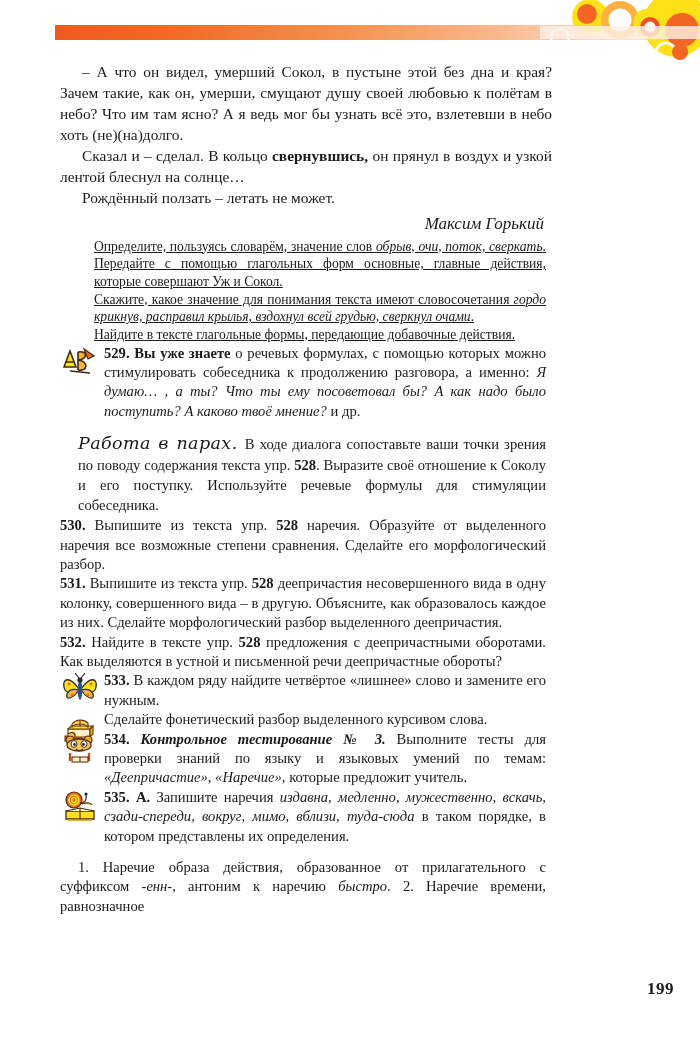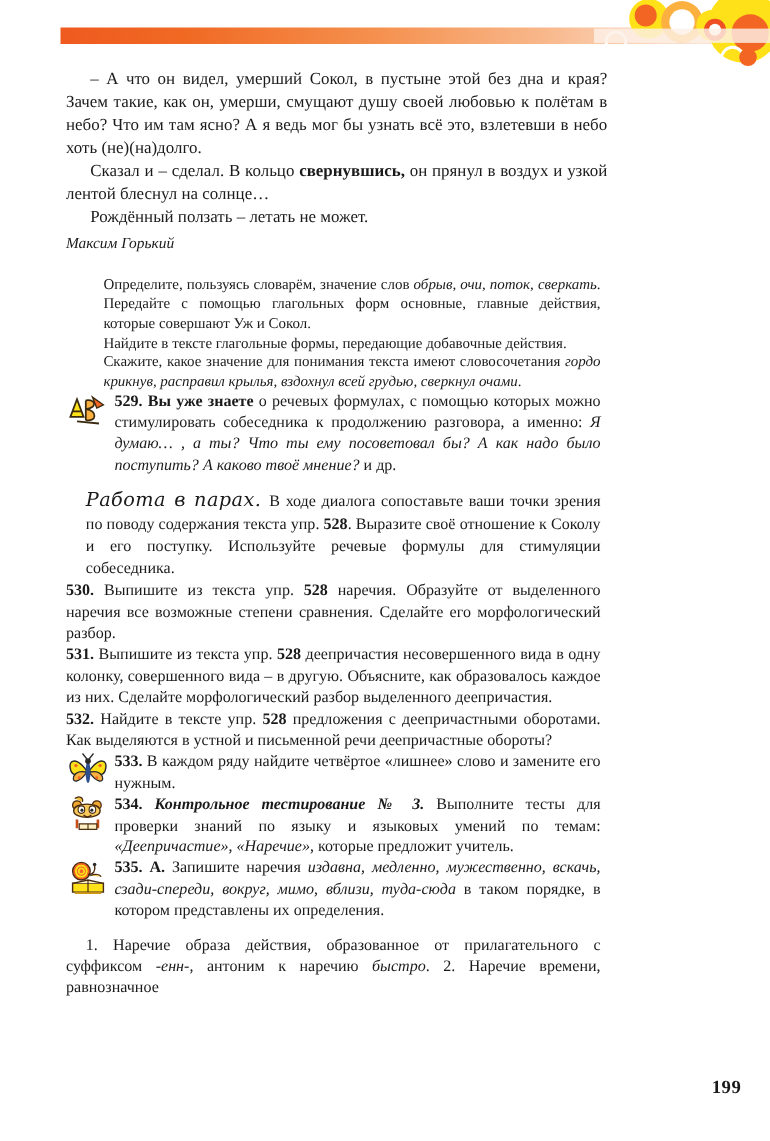--- a/index.html
+++ b/index.html
@@ -55,32 +55,34 @@
 
   .para-main {
     font-size: 15.4px;
     line-height: 1.36;
     text-align: justify;
     text-indent: 22px;
     hyphens: auto;
   }
 
   .attribution {
-    font-size: 14px;
+    font-size: 17px;
     font-style: italic;
+    text-align: right;
     margin-top: 5px;
     padding-right: 8px;
     font-family: "Liberation Serif", serif;
   }
 
   
   .task-block {
-    margin-top: 20px;
+    margin-top: 4px;
     padding-left: 34px;
     padding-right: 6px;
+    text-decoration: underline;
   }
   .task-block p {
     font-size: 13.6px;
     line-height: 1.3;
     text-align: justify;
     hyphens: auto;
   }
 
   
   .exercise {
@@ -176,23 +178,23 @@
 
   <p class="para-main"><span>Сказал и – сделал. В кольцо </span><span class="bold">свернувшись,</span><span> он прянул в воздух и узкой лентой блеснул на солнце…</span></p>
 
   <p class="para-main">Рождённый ползать – летать не может.</p>
 
   <p class="attribution">Максим Горький</p>
 
   <div class="task-block">
     <p><span>Определите, пользуясь словарём, значение слов </span><span class="ital">обрыв, очи, поток, сверкать</span><span>. Передайте с помощью глагольных форм основные, главные действия, которые совершают Уж и Сокол.</span></p>
 
+    <p><span>Скажите, какое значение для понимания текста имеют словосочетания </span><span class="ital">гордо крикнув, расправил крылья, вздохнул всей грудью, сверкнул очами</span><span>.</span></p>
+
     <p><span>Найдите в тексте глагольные формы, передающие добавочные действия.</span></p>
-
-    <p><span>Скажите, какое значение для понимания текста имеют словосочетания </span><span class="ital">гордо крикнув, расправил крылья, вздохнул всей грудью, сверкнул очами</span><span>.</span></p>
 
   </div>
 
   <div class="exercise">
     <span class="ex-icon">
       <svg viewBox="0 0 40 34" width="40" height="34">
         <path d="M4 22 L10 6 L16 22 Z" fill="#ffe11a" stroke="#3a2a10" stroke-width="1.6"></path>
         <path d="M6 17 L14 17" stroke="#3a2a10" stroke-width="1.5"></path>
         <path d="M18 7 L18 25 M18 7 C27 5 29 14 18 15 C29 16 28 27 18 25" fill="#fbb040" stroke="#3a2a10" stroke-width="1.6"></path>
         <path d="M24 4 L34 11 L28 14 Z" fill="#f26522" stroke="#3a2a10" stroke-width="1.2"></path>
@@ -230,20 +232,34 @@
         <circle cx="9" cy="12" r="1.5" fill="#f26522"></circle>
         <circle cx="31" cy="12" r="1.5" fill="#f26522"></circle>
         <circle cx="12" cy="23" r="1.3" fill="#f26522"></circle>
         <circle cx="28" cy="23" r="1.3" fill="#f26522"></circle>
       </svg>
     </span>
     <p><span class="num">533.</span><span> В каждом ряду найдите четвёртое «лишнее» слово и замените его нужным.</span></p>
   </div>
 
 
+  <div class="exercise">
+    <span class="ex-icon">
+      <svg viewBox="0 0 40 34" width="40" height="34">
+        <path d="M5 25 L22 25 L22 30 L5 30 Z" fill="#f26522" stroke="#6b3410" stroke-width="1.1"></path>
+        <path d="M8 18 L30 18 L30 26 L8 26 Z" fill="#fff0c4" stroke="#6b3410" stroke-width="1.1"></path>
+        <path d="M8 18 L30 18 L33 15 L11 15 Z" fill="#ffe11a" stroke="#6b3410" stroke-width="1.1"></path>
+        <path d="M30 18 L33 15 L33 23 L30 26 Z" fill="#f0b000" stroke="#6b3410" stroke-width="1.1"></path>
+        <path d="M12 13 C16 8 24 8 28 12 L28 16 C24 12 16 12 12 16 Z" fill="#ffd84d" stroke="#6b3410" stroke-width="1.1"></path>
+        <path d="M20 10 L20 16" stroke="#6b3410" stroke-width="1.1"></path>
+        <path d="M6 30 L24 30 L26 28 L8 28 Z" fill="#e04a14" stroke="#6b3410" stroke-width="1"></path>
+      </svg>
+    </span>
+    <p>Сделайте фонетический разбор выделенного курсивом слова.</p>
+  </div>
 
   <div class="exercise">
     <span class="ex-icon">
       <svg viewBox="0 0 40 34" width="40" height="34">
         <circle cx="10" cy="9" r="4" fill="#f0a830" stroke="#4a2c10" stroke-width="1.2"></circle>
         <circle cx="28" cy="9" r="4" fill="#f0a830" stroke="#4a2c10" stroke-width="1.2"></circle>
         <path d="M7 14 C7 6 31 6 31 14 C31 22 7 22 7 14 Z" fill="#f7c85a" stroke="#4a2c10" stroke-width="1.3"></path>
         <ellipse cx="14" cy="13" rx="3" ry="3.4" fill="#ffffff" stroke="#4a2c10" stroke-width="1"></ellipse>
         <ellipse cx="24" cy="13" rx="3" ry="3.4" fill="#ffffff" stroke="#4a2c10" stroke-width="1"></ellipse>
         <circle cx="14.5" cy="13.5" r="1.4" fill="#2b2b2b"></circle>

